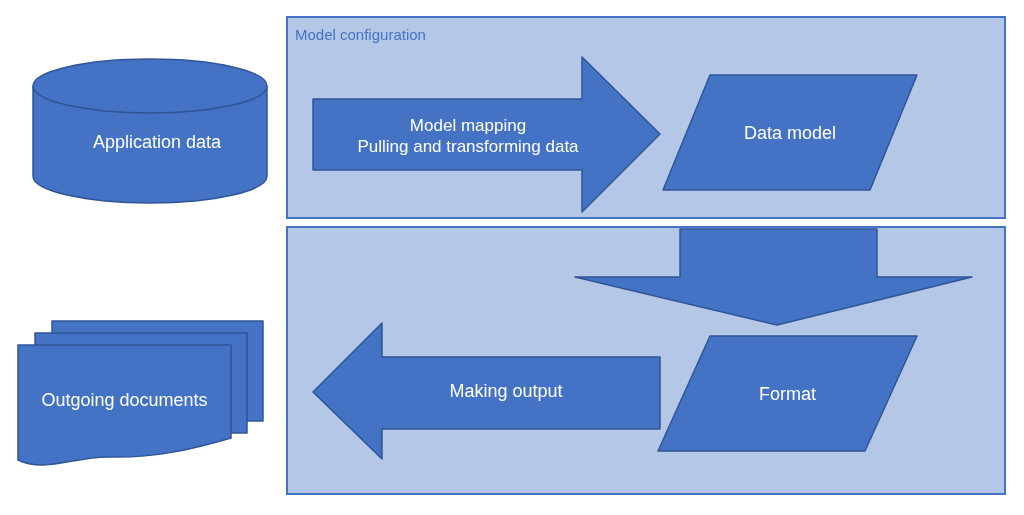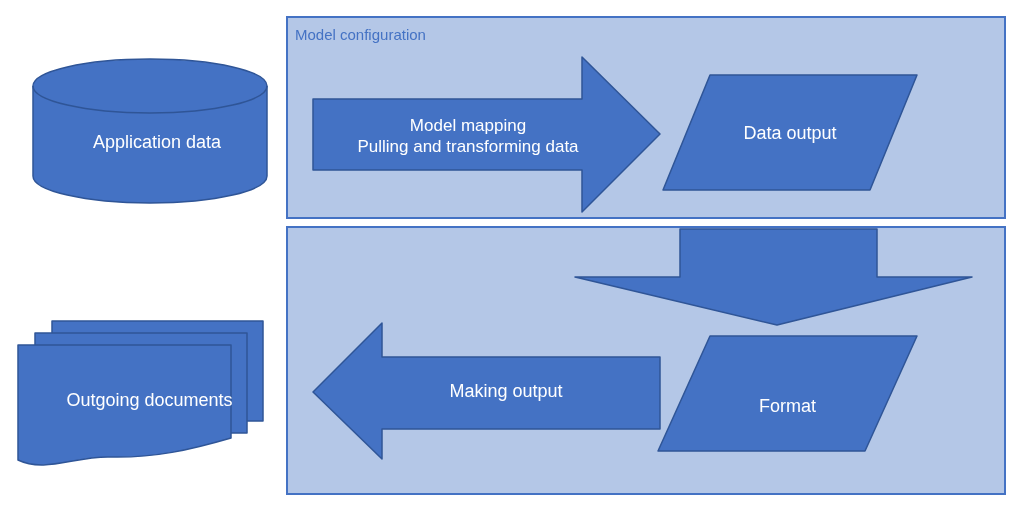--- a/index.html
+++ b/index.html
@@ -95,22 +95,22 @@
     </g>
   </svg>
 
   <div class="container-label" style="left:295px; top:25px;">Model configuration</div>
 
   <div class="label shape-label" style="left:28px; top:86px; width:234px; height:112px;margin-left:12px;">Application data</div>
 
   <div class="label arrow-label" style="left:313px; top:100px; width:310px; height:72px;">Model mapping
 Pulling and transforming data</div>
 
-  <div class="label shape-label" style="left:663px; top:75px; width:254px; height:115px;">Data output</div>
+  <div class="label shape-label" style="left:663px; top:75px; width:254px; height:115px;">Data model</div>
 
 
-  <div class="label shape-label" style="left:658px; top:348px; width:259px; height:115px;">Format</div>
+  <div class="label shape-label" style="left:658px; top:336px; width:259px; height:115px;">Format</div>
 
   <div class="label shape-label" style="left:382px; top:357px; width:248px; height:68px;">Making output</div>
 
-  <div class="label shape-label" style="left:18px; top:345px; width:213px; height:110px;padding-left:25px;">Outgoing documents</div>
+  <div class="label shape-label" style="left:18px; top:345px; width:213px; height:110px;">Outgoing documents</div>
 
 </div>
 
 </body></html>

